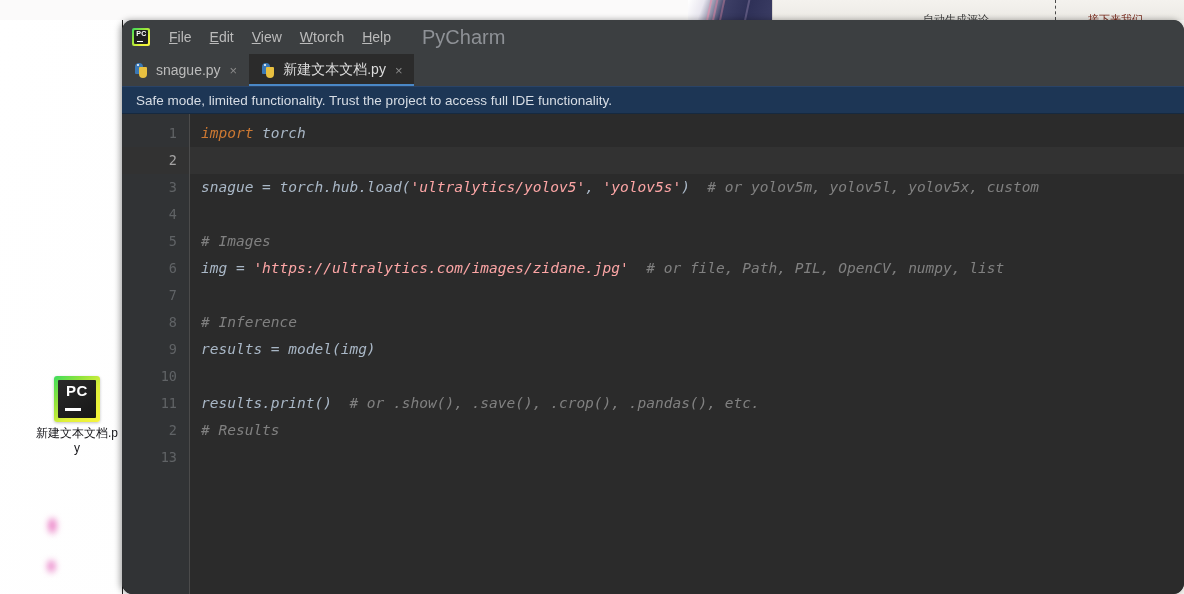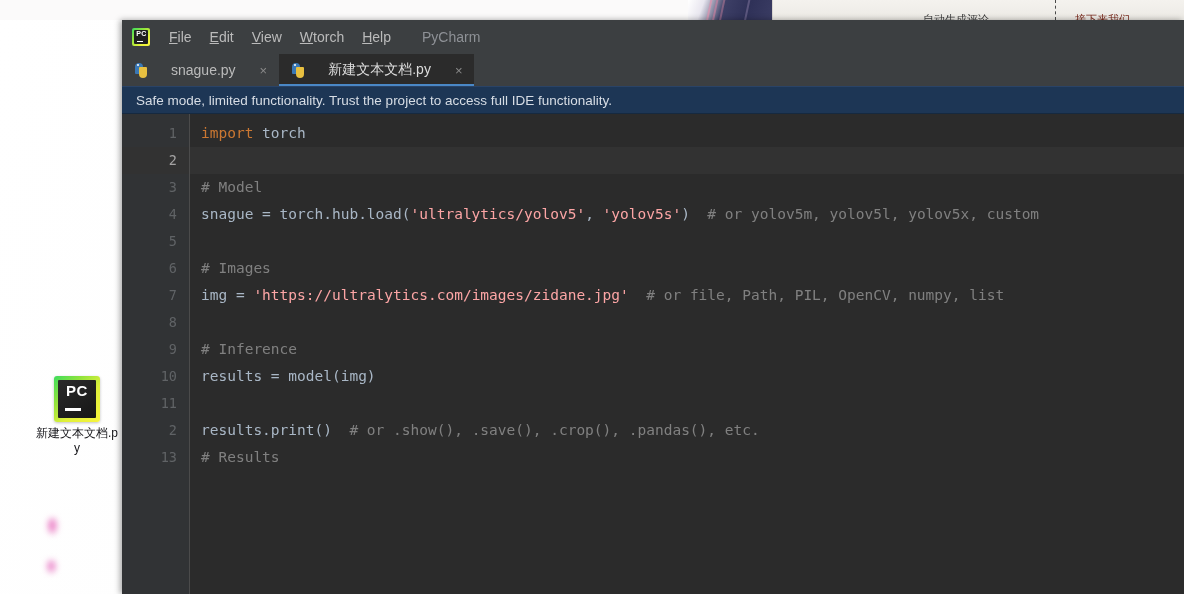--- a/index.html
+++ b/index.html
@@ -33,21 +33,21 @@
   }
   #bg-window-right .dash-divider {
     position: absolute; left: 282px; top: 0; bottom: 0; width: 0;
     border-left: 1px dashed #4a4a4a;
   }
   #bg-window-right .snippet {
     position: absolute; bottom: -5px; font-size: 11px; color: #4b3a33;
     white-space: nowrap; line-height: 12px;
   }
   #bg-window-right .snippet.s1 { left: 150px; color: #3a3a3a; }
-  #bg-window-right .snippet.s2 { left: 302px; color: #7a2a1d; font-family: Liberation Serif, serif; }
+  #bg-window-right .snippet.s2 { left: 315px; color: #7a2a1d; font-family: Liberation Serif, serif; }
 
   #bg-window-photo {
     position: absolute; left: 688px; top: 0; width: 84px; height: 20px;
     background: linear-gradient(110deg,#ffffff 0%,#e8e6ef 18%,#3d3f66 42%,#2f3158 70%,#3a3c63 100%);
     overflow: hidden;
   }
   #bg-window-photo .streak {
     position: absolute; top: -6px; width: 2px; height: 34px;
     background: rgba(214,150,178,.85); transform: rotate(12deg);
   }
@@ -98,20 +98,21 @@
     text-shadow: 0 0 2px #fff, 0 0 2px #fff;
   }
 
   
   #pycharm-window {
     position: absolute; left: 122px; top: 20px;
     width: 1062px; height: 574px;
     background: #3c3f41;
     overflow: hidden;
     box-shadow: -2px 0 6px rgba(0,0,0,.35);
+    border-radius: 11px;
   }
 
   
   #menubar {
     height: 34px; display: flex; align-items: center;
     padding-left: 6px; background: #3c3f41;
   }
   #menu-logo {
     width: 18px; height: 18px; margin: 0 10px 0 4px;
     border-radius: 2px;
@@ -130,30 +131,30 @@
   }
   #menu-logo .bar-mini {
     position: absolute; left: 2.5px; bottom: 2px; width: 6px; height: 1.5px; background: #fff;
   }
   .menu-item {
     padding: 3px 9px; font-size: 14px; color: #bbbbbb;
     cursor: default; white-space: nowrap;
   }
   .menu-item u { text-decoration: underline; }
   #menu-appname {
-    padding: 3px 9px 3px 22px; font-size: 14px; color: #8e9196; white-space: nowrap;
+    padding: 3px 9px 3px 22px; font-size: 20px; color: #8e9196; white-space: nowrap;
   }
 
   
   #tabbar {
     height: 32px; display: flex; align-items: stretch;
     background: #3c3f41;
   }
   .editor-tab {
-    display: flex; align-items: center; gap: 22px;
+    display: flex; align-items: center; gap: 7px;
     padding: 0 10px 0 12px; cursor: pointer;
     position: relative;
     font-size: 14px; color: #bbbbbb;
     white-space: nowrap;
   }
   .editor-tab.active {
     background: #2b2b2b; color: #dcdcdc;
   }
   .editor-tab.active::after {
     content: ""; position: absolute; left: 0; right: 0; bottom: 0;
@@ -212,20 +213,21 @@
   #code {
     flex: 1 1 auto; position: relative;
     padding-top: 6px; overflow: hidden;
   }
   .codeline {
     height: 27px; line-height: 27px;
     padding-left: 11px;
     font-family: "DejaVu Sans Mono", monospace;
     font-size: 14.5px; color: #a9b7c6;
     white-space: pre;
+    font-style: italic;
   }
   .codeline.current { background: #323232; }
   #gutter .lineno.current { background: #323232; }
   .tok-kw      { color: #cc7832; }
   .tok-str     { color: #fca5a5; }
   .tok-com     { color: #808080; }
   .tok-punct   { color: #a9b7c6; }
   .tok-plain   { color: #a9b7c6; }
 
   
@@ -334,21 +336,20 @@
         <div class="lineno">8</div>
         <div class="lineno">9</div>
         <div class="lineno">10</div>
         <div class="lineno">11</div>
         <div class="lineno">2</div>
         <div class="lineno">13</div>
       </div>
     <div id="code">
         <div class="codeline"><span class="tok-kw">import</span><span class="tok-plain"> torch</span></div>
         <div class="codeline current">&nbsp;</div>
-        <div class="codeline"><span class="tok-com"># Model</span></div>
         <div class="codeline"><span class="tok-plain">snague = torch.hub.load(</span><span class="tok-str">'ultralytics/yolov5'</span><span class="tok-punct">, </span><span class="tok-str">'yolov5s'</span><span class="tok-punct">)</span><span class="tok-com">  # or yolov5m, yolov5l, yolov5x, custom</span></div>
         <div class="codeline">&nbsp;</div>
         <div class="codeline"><span class="tok-com"># Images</span></div>
         <div class="codeline"><span class="tok-plain">img = </span><span class="tok-str">'https://ultralytics.com/images/zidane.jpg'</span><span class="tok-com">  # or file, Path, PIL, OpenCV, numpy, list</span></div>
         <div class="codeline">&nbsp;</div>
         <div class="codeline"><span class="tok-com"># Inference</span></div>
         <div class="codeline"><span class="tok-plain">results = model(img)</span></div>
         <div class="codeline">&nbsp;</div>
         <div class="codeline"><span class="tok-plain">results.print()</span><span class="tok-com">  # or .show(), .save(), .crop(), .pandas(), etc.</span></div>
         <div class="codeline"><span class="tok-com"># Results</span></div>

